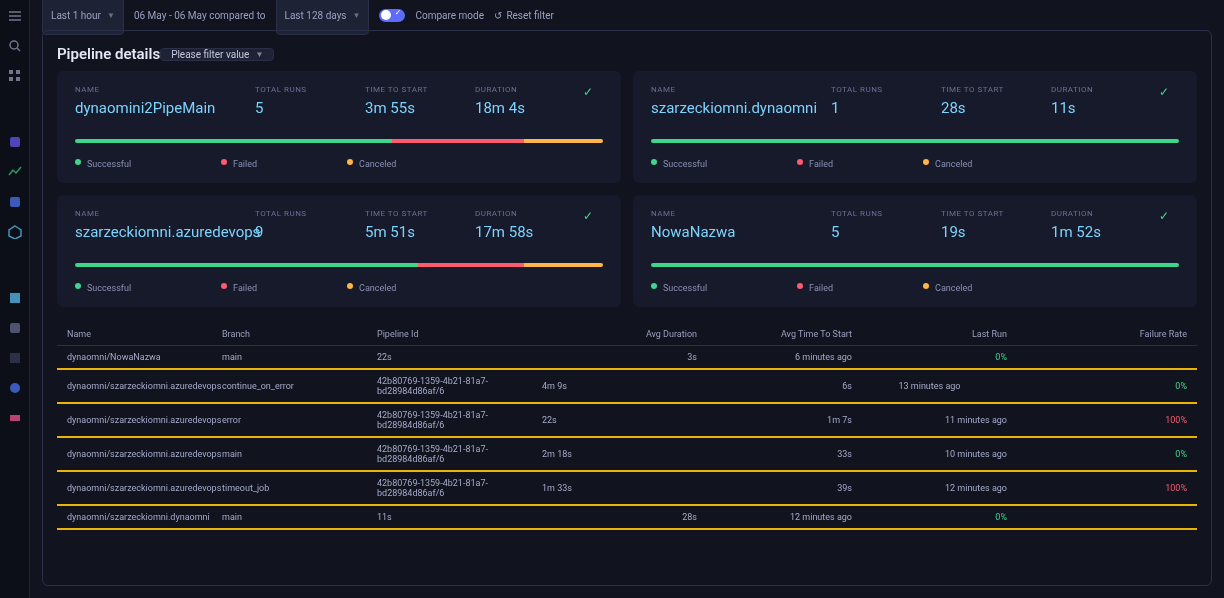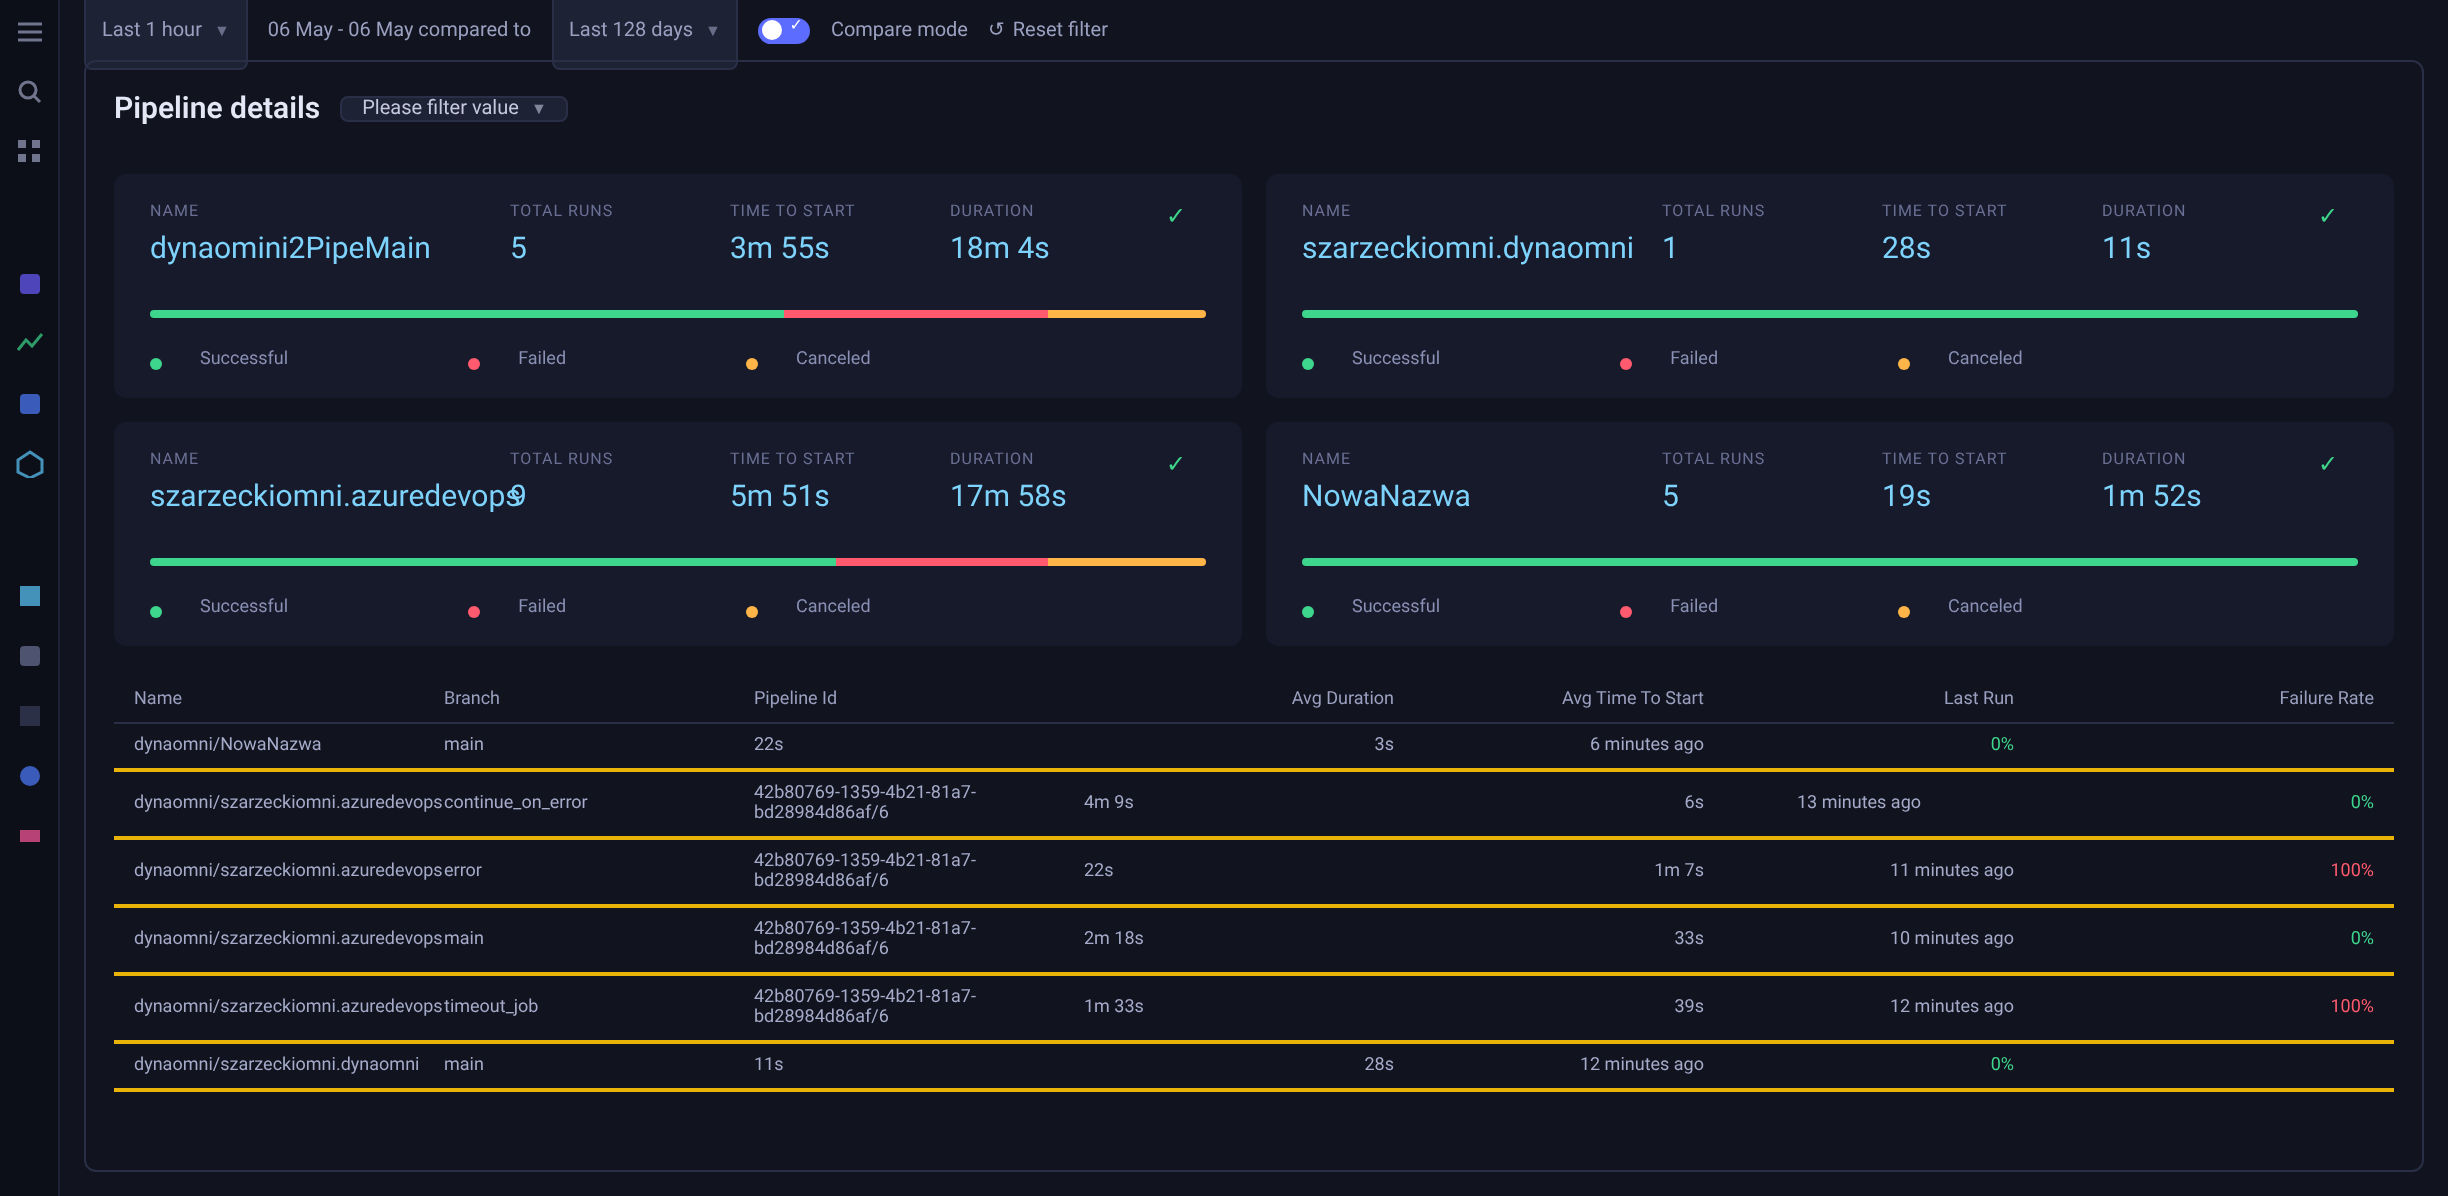--- a/index.html
+++ b/index.html
@@ -10,35 +10,35 @@
 .sidebar .gap{height:22px}
 .main{flex:1;display:flex;flex-direction:column;overflow:hidden}
 .topbar{height:30px;display:flex;align-items:center;padding:0 12px;gap:10px;font-size:10px;color:#9aa0bf}
 .pill{background:#1e2235;border:1px solid #2a2f48;border-radius:4px;padding:13px 8px;display:flex;align-items:center;gap:6px;cursor:pointer}
 .chev{font-size:8px;opacity:.6}
 .toggle{width:26px;height:13px;background:#5c6cff;border-radius:7px;position:relative;cursor:pointer}
 .toggle::after{content:"";position:absolute;width:10px;height:10px;background:#fff;border-radius:50%;left:2px;top:1.5px}
 .toggle::before{content:"✓";position:absolute;right:4px;top:-1px;font-size:8px;color:#fff}
 .reset{display:flex;align-items:center;gap:4px;cursor:pointer}
 .content{flex:1;border:1px solid #2a2f48;border-radius:6px;margin:0 12px 12px 12px;padding:14px;overflow-y:auto}
-.header{display:flex;align-items:center;gap:10px;margin-bottom:24px}
+.header{display:flex;align-items:center;margin-bottom:8px}
 .header h1{font-size:15px;font-weight:600;color:#e4e7f5}
 .filter-pill{background:#1e2235;border:1px solid #2a2f48;border-radius:4px;padding:0 10px;font-size:10px;display:flex;align-items:center;gap:6px;cursor:pointer}
 .cards{display:grid;grid-template-columns:1fr 1fr;gap:12px;margin-bottom:16px}
 .card{background:#171a2b;border-radius:6px;padding:14px 18px;position:relative}
 .card-labels{display:grid;grid-template-columns:180px 110px 110px 1fr 20px;font-size:8px;letter-spacing:.5px;color:#6a7094;text-transform:uppercase}
 .card-values{display:grid;grid-template-columns:180px 110px 110px 1fr;font-size:15px;color:#7dd3fc;margin-bottom:22px}
 .check{color:#3dd68c;font-size:12px}
 .bar{height:4px;display:flex;border-radius:2px;overflow:hidden;margin-bottom:16px}
 .bar .seg{height:100%}
 .seg.s{background:#3dd68c}
 .seg.f{background:#ff5a6e}
 .seg.c{background:#ffb547}
 .legend{display:flex;gap:90px;font-size:9px;color:#8a90b3}
-.legend .it{display:flex;align-items:flex-end;gap:19px}
+.legend .it{display:flex;align-items:flex-start;gap:6px}
 .dot{width:6px;height:6px;border-radius:50%}
 .dot.s{background:#3dd68c}.dot.f{background:#ff5a6e}.dot.c{background:#ffb547}
 .table{width:100%;font-size:9px}
 .thead,.trow{display:grid;grid-template-columns:155px 155px 165px 155px 155px 155px 1fr;padding:6px 10px;align-items:center}
 .thead{color:#9aa0bf;border-bottom:1px solid #2a2f48}
 .trow{border-bottom:2px solid #eab308;color:#a5abc9}
 .fr-ok{color:#3dd68c}
 .fr-bad{color:#ff5a6e}
 svg{display:block}
 </style>

